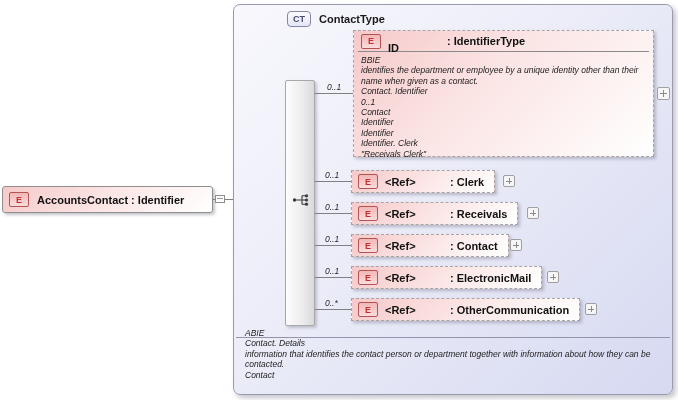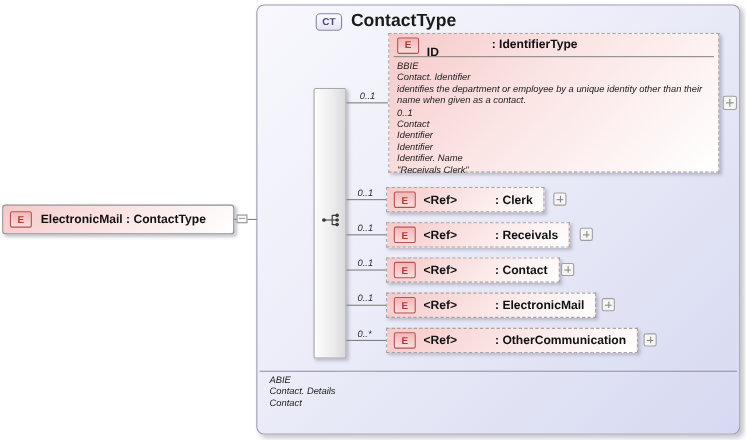--- a/index.html
+++ b/index.html
@@ -14,21 +14,21 @@
     background:linear-gradient(135deg,#f8f8fd 0%,#ebecf8 45%,#d6d9f1 100%);
     box-shadow:3px 3px 5px rgba(90,90,110,.35);
   }
   .ct-header{position:absolute;left:9px;top:6px;display:flex;align-items:center;gap:8px;padding-left:44px;}
   .ct-badge{
     display:inline-flex;align-items:center;justify-content:center;
     width:22px;height:14px;border:1px solid #8585a8;border-radius:4px;
     background:linear-gradient(#fbfbfe,#e4e6f5);
     font-size:9px;font-weight:bold;color:#4a4a72;
   }
-  .ct-title{font-size:16px;font-weight:bold;color:#1a1a1a;}
+  .ct-title{font-size:11px;font-weight:bold;color:#1a1a1a;}
   
   .elem-box{
     display:inline-flex;align-items:center;
     background:linear-gradient(135deg,#f6c9c9 0%,#fbe3e3 45%,#ffffff 100%);
     box-shadow:2px 2px 3px rgba(110,110,130,.4);
   }
   .e-badge{
     display:inline-flex;align-items:center;justify-content:center;
     width:18px;height:13px;border:1px solid #b25454;border-radius:2px;
     background:linear-gradient(#f3b6b6,#fadddd);
@@ -87,45 +87,46 @@
   .child-row .row-line{position:absolute;left:0;top:11px;width:38px;border-top:1px solid #808080;}
   .child-row .row-card{position:absolute;left:10px;top:0;font-size:8.5px;font-style:italic;color:#2a2a2a;}
   .child-row .elem-box{
     position:absolute;left:36px;top:0;height:23px;box-sizing:border-box;
     border:1px dashed #a5a5a5;padding:0 10px 0 6px;gap:7px;
   }
   .child-row .name-col{width:58px;}
   .child-row .plus-btn{position:absolute;top:5px;width:12px;height:12px;}
   
   .ct-bottom-sep{position:absolute;left:2px;right:2px;top:332px;border-top:1px solid #9494ac;}
-  .ct-anno{position:absolute;left:11px;top:335px;width:424px;}
+  .ct-anno{position:absolute;left:11px;top:323px;width:424px;}
 </style>
 </head>
 <body>
 
 <div class="canvas">
 
   <div class="hline" style="left:213px;top:199px;width:72px;"></div>
   <div class="card-label" style="left:247px;top:186px;">[1]..[1]</div>
 
   <div class="elem-box root-box">
     <span class="e-badge">E</span>
-    <span class="bold-label">ElectronicMail : ContactType</span>
+    <span class="bold-label">AccountsContact : Identifier</span>
   </div>
   <div class="collapse-sq"></div>
 
   <div class="ct-container">
     <div class="ct-header">
       <span class="ct-badge">CT</span>
       <span class="ct-title">ContactType</span>
     </div>
     <div class="ct-bottom-sep"></div>
     <div class="ct-anno anno" id="ct-anno">
         <div>ABIE</div>
         <div>Contact. Details</div>
+        <div>information that identifies the contact person or department together with information about how they can be contacted.</div>
         <div>Contact</div>
       </div>
   </div>
 
   <div class="seq-bar"></div>
   <svg class="seq-icon" viewBox="0 0 22 14">
     <circle cx="3.5" cy="7" r="1.7" fill="#3a3a3a"></circle>
     <path d="M3.5 7 H11 M11 2.5 V11.5 M11 2.8 H15 M11 7 H15 M11 11.2 H15" stroke="#3a3a3a" stroke-width="1.1" fill="none"></path>
     <circle cx="15.5" cy="2.8" r="1.6" fill="#3a3a3a"></circle>
     <circle cx="15.5" cy="7" r="1.6" fill="#3a3a3a"></circle>
@@ -137,27 +138,27 @@
 
   <div class="id-box">
     <div class="id-head">
       <span class="e-badge">E</span>
       <span class="bold-label name-col">ID</span>
       <span class="bold-label">: IdentifierType</span>
     </div>
     <div class="id-sep"></div>
     <div class="anno id-anno" id="id-anno">
         <div>BBIE</div>
+        <div>identifies the department or employee by a unique identity other than their name when given as a contact.</div>
         <div>Contact. Identifier</div>
-        <div>identifies the department or employee by a unique identity other than their name when given as a contact.</div>
         <div>0..1</div>
         <div>Contact</div>
         <div>Identifier</div>
         <div>Identifier</div>
-        <div>Identifier. Name</div>
+        <div>Identifier. Clerk</div>
         <div>"Receivals Clerk"</div>
       </div>
   </div>
   <button class="plus-btn id-plus"></button>
 
     <div class="child-row" style="top: 170px;">
       <span class="row-line"></span>
       <span class="row-card">0..1</span>
       <div class="elem-box">
         <span class="e-badge">E</span>

